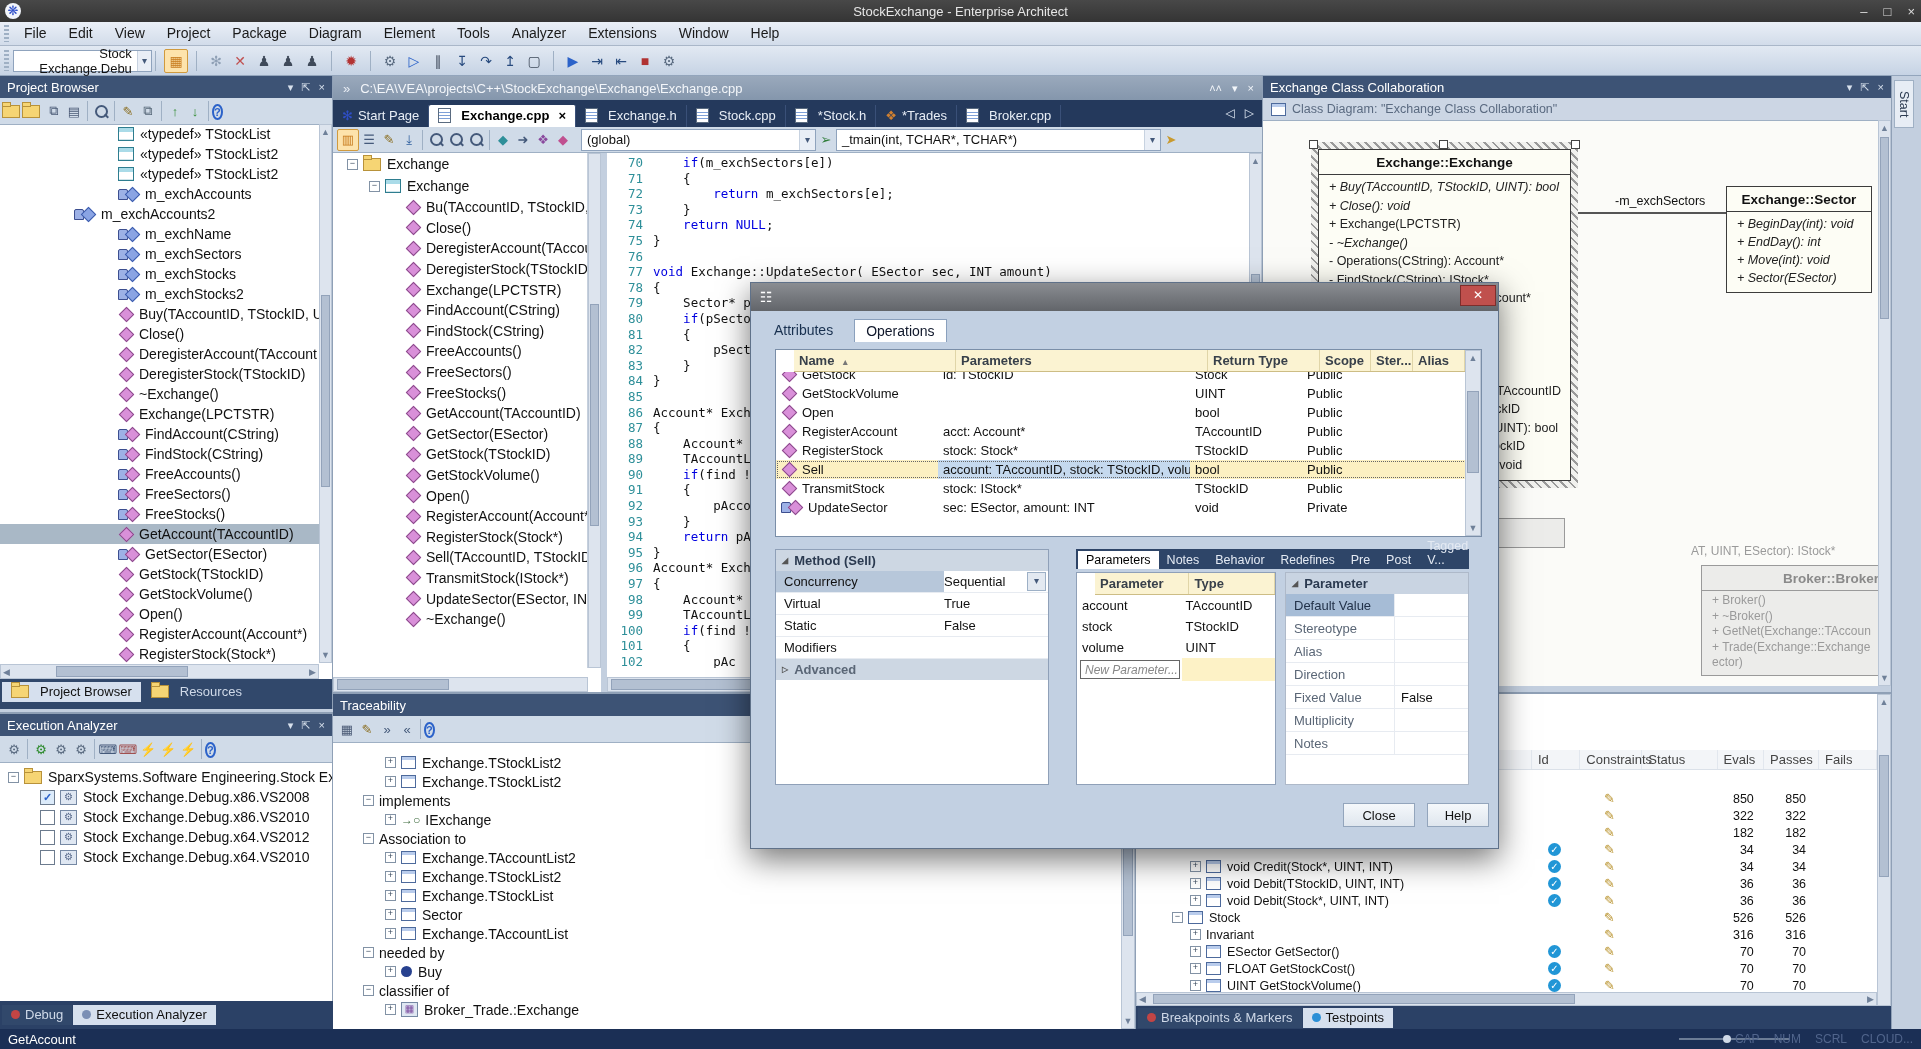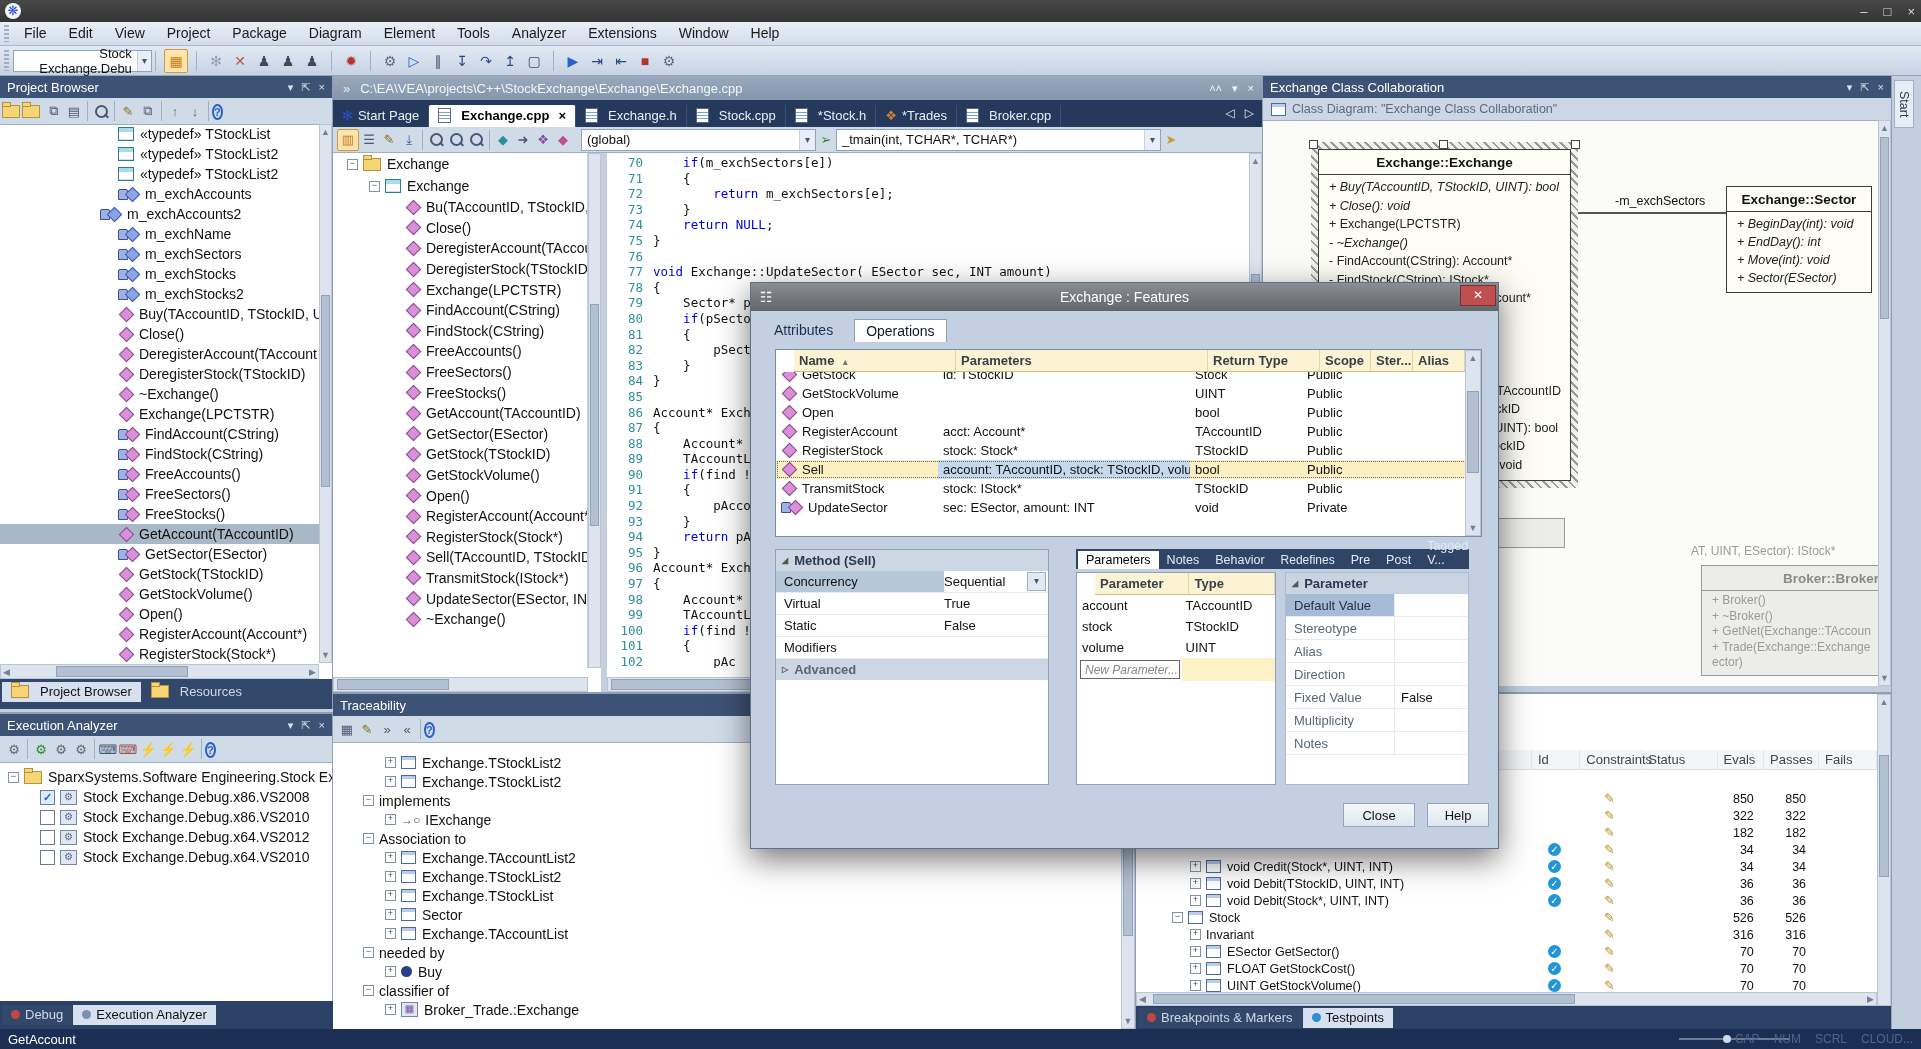--- a/index.html
+++ b/index.html
@@ -118,20 +118,21 @@
              display:flex;align-items:center;}
   .stoggle{color:#51658c;margin-left:14px;font-size:12px;}
 </style>
 </head>
 <body>
 
 <div id="screen">
 
   <div class="abs titlebar">
     <span class="ealogo">❋</span>
+    <span class="ttl">StockExchange - Enterprise Architect</span>
     <span class="winbtns">
       <span>–</span>
       <span>□</span>
       <span>×</span>
     </span>
   </div>
 
   <div class="abs menubar">
     <span class="grip"></span>
     <span id="menu-items" style="display:flex;">
@@ -236,21 +237,21 @@
         </div>
         <div class="trow" style="padding-left: 118px;">
           <span class="ic-table"></span>
           <span>«typedef» TStockList2</span>
         </div>
         <div class="trow" style="padding-left: 118px;">
           <span class="mini-lock"></span>
           <span class="dmd blue"></span>
           <span>m_exchAccounts</span>
         </div>
-        <div class="trow" style="padding-left: 100px;">
+        <div class="trow" style="padding-left: 74px;">
           <span class="mini-lock"></span>
           <span class="dmd blue"></span>
           <span>m_exchAccounts2</span>
         </div>
         <div class="trow" style="padding-left: 118px;">
           <span class="mini-lock"></span>
           <span class="dmd blue"></span>
           <span>m_exchName</span>
         </div>
         <div class="trow" style="padding-left: 118px;">
@@ -952,21 +953,21 @@
         <div class="handle" style="left:-2px;top:-2px;"></div>
         <div class="handle" style="left:128px;top:-2px;"></div>
         <div class="handle" style="right:-2px;top:-2px;"></div>
         <div class="dgbox" style="position:relative;width:100%;">
           <div class="dgtitle">Exchange::Exchange</div>
           <div id="exchange-ops" style="padding:3px 0 6px;">
               <div class="dgop it">+   Buy(TAccountID, TStockID, UINT): bool</div>
               <div class="dgop it">+   Close(): void</div>
               <div class="dgop">+   Exchange(LPCTSTR)</div>
               <div class="dgop it">-   ~Exchange()</div>
-              <div class="dgop">-   FindAccount(CString): Account*</div>
+              <div class="dgop">-   Operations(CString): Account*</div>
               <div class="dgop">-   FindStock(CString): IStock*</div>
               <div class="dgop">-   GetAccount(TAccountID): Account*</div>
               <div class="dgop">-   GetSector(ESector): Sector*</div>
               <div class="dgop">-   GetStock(TStockID): Stock*</div>
               <div class="dgop">+   GetStockVolume(): UINT</div>
               <div class="dgop">+   Open(): bool</div>
               <div class="dgop">+   RegisterAccount(Account*): TAccountID</div>
               <div class="dgop">+   RegisterStock(Stock*): TStockID</div>
               <div class="dgop">+   Sell(TAccountID, TStockID, UINT): bool</div>
               <div class="dgop">+   TransmitStock(IStock*): TStockID</div>
@@ -1009,21 +1010,20 @@
   </div>
 
   <div class="abs" style="left:1891px;top:76px;width:30px;bottom:20px;background:#c3cfdf;border-left:1px solid #8fa0b6;">
     <div style="margin:4px 2px;padding:10px 2px;background:#e7edf5;border:1px solid #9fb0c4;writing-mode:vertical-rl;
                 font-size:12.5px;color:#2b3a50;text-align:center;">Start</div>
   </div>
 
   <div class="abs dialog">
     <div class="dlg-title" style="position:relative;">
       <span class="tico" style="margin-left:4px;">☷</span>
-      <span class="t">Exchange : Features</span>
     </div>
     <div class="dlg-close">✕</div>
     <div style="display:flex;margin:8px 0 0 12px;" id="dlg-tabs">
         <span class="dlg-tab">Attributes</span>
         <span class="dlg-tab on">Operations</span>
       </div>
 
     <div class="abs white" style="left:24px;top:66px;width:707px;height:188px;border:1px solid #7a8ea8;">
       <div class="ghead" id="ops-head">
           <div style="width: 162px; box-sizing: border-box;">Name<span style="font-size: 9px; color: rgb(119, 119, 119); margin-left: 6px;"> ▴</span></div>

